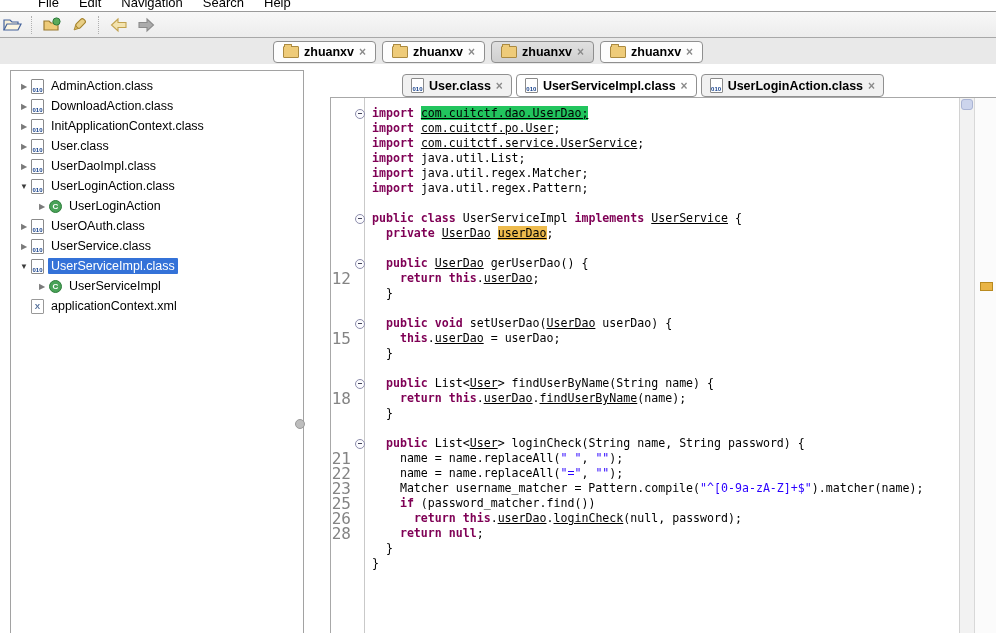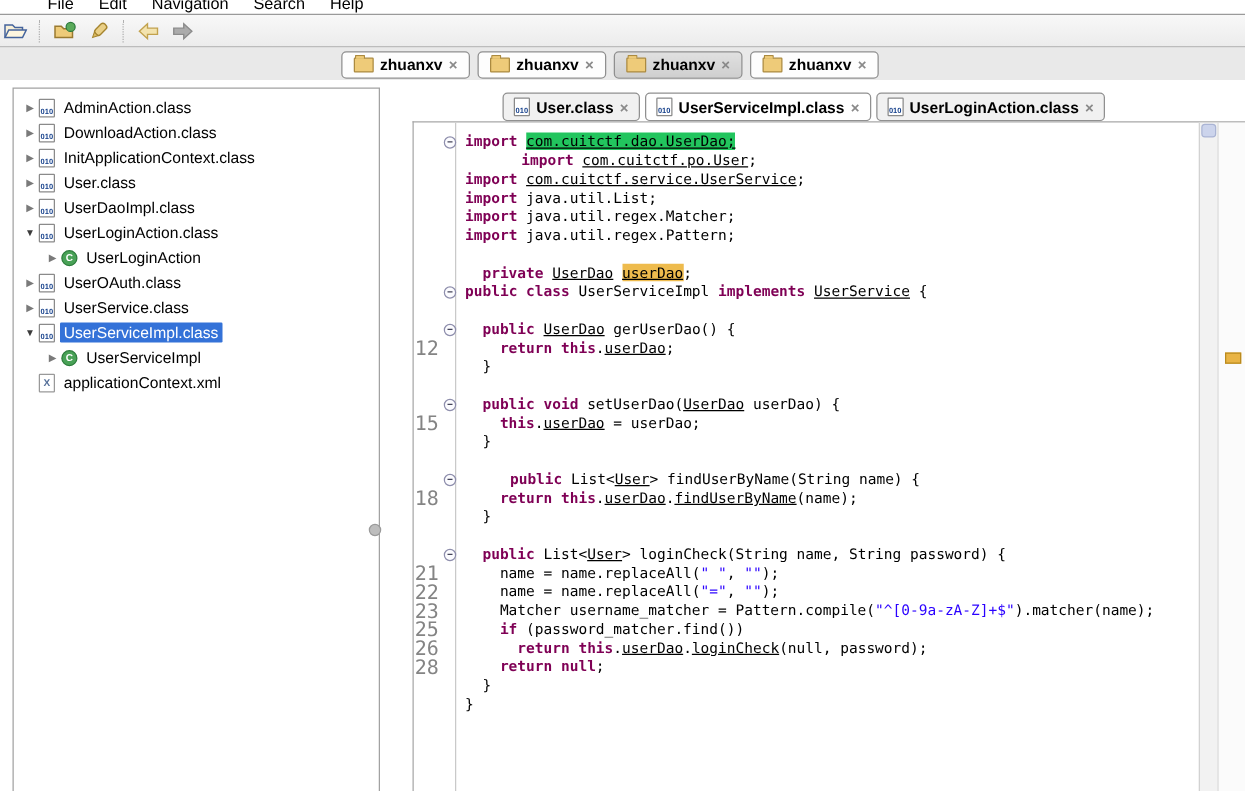--- a/index.html
+++ b/index.html
@@ -241,38 +241,38 @@
           <span class="icon-classfile"></span>
           <span>UserLoginAction.class</span>
           <span class="close-x">×</span>
         </div>
       </div>
 
     <div class="editor">
       <div class="gutter-sep"></div>
       <div class="code-area">
           <div class="code-row"><span class="lnum"></span><span class="foldc"><span class="fold-dot"></span></span><span class="codeln" style="padding-left: calc(0ch + 6px);"><span class="tok-k">import </span><span class="tok-l tok-sel">com.cuitctf.dao.UserDao;</span></span></div>
-          <div class="code-row"><span class="lnum"></span><span class="foldc"></span><span class="codeln" style="padding-left: calc(0ch + 6px); margin-left: 45px;"><span class="tok-k">import </span><span class="tok-l">com.cuitctf.po.User</span><span>;</span></span></div>
+          <div class="code-row"><span class="lnum"></span><span class="foldc"></span><span class="codeln" style="padding-left: calc(0ch + 6px);"><span class="tok-k">import </span><span class="tok-l">com.cuitctf.po.User</span><span>;</span></span></div>
           <div class="code-row"><span class="lnum"></span><span class="foldc"></span><span class="codeln" style="padding-left: calc(0ch + 6px);"><span class="tok-k">import </span><span class="tok-l">com.cuitctf.service.UserService</span><span>;</span></span></div>
           <div class="code-row"><span class="lnum"></span><span class="foldc"></span><span class="codeln" style="padding-left: calc(0ch + 6px);"><span class="tok-k">import </span><span>java.util.List;</span></span></div>
           <div class="code-row"><span class="lnum"></span><span class="foldc"></span><span class="codeln" style="padding-left: calc(0ch + 6px);"><span class="tok-k">import </span><span>java.util.regex.Matcher;</span></span></div>
           <div class="code-row"><span class="lnum"></span><span class="foldc"></span><span class="codeln" style="padding-left: calc(0ch + 6px);"><span class="tok-k">import </span><span>java.util.regex.Pattern;</span></span></div>
           <div class="code-row"><span class="lnum"></span><span class="foldc"></span><span class="codeln" style="padding-left: calc(0ch + 6px);"></span></div>
+          <div class="code-row"><span class="lnum"></span><span class="foldc"><span class="fold-dot"></span></span><span class="codeln" style="padding-left: calc(0ch + 6px);"><span class="tok-k">public class </span><span>UserServiceImpl </span><span class="tok-k">implements </span><span class="tok-l">UserService</span><span> {</span></span></div>
           <div class="code-row"><span class="lnum"></span><span class="foldc"></span><span class="codeln" style="padding-left: calc(2ch + 6px);"><span class="tok-k">private </span><span class="tok-l">UserDao</span><span> </span><span class="tok-l tok-occ">userDao</span><span>;</span></span></div>
-          <div class="code-row"><span class="lnum"></span><span class="foldc"><span class="fold-dot"></span></span><span class="codeln" style="padding-left: calc(0ch + 6px);"><span class="tok-k">public class </span><span>UserServiceImpl </span><span class="tok-k">implements </span><span class="tok-l">UserService</span><span> {</span></span></div>
           <div class="code-row"><span class="lnum"></span><span class="foldc"></span><span class="codeln" style="padding-left: calc(0ch + 6px);"></span></div>
           <div class="code-row"><span class="lnum"></span><span class="foldc"><span class="fold-dot"></span></span><span class="codeln" style="padding-left: calc(2ch + 6px);"><span class="tok-k">public </span><span class="tok-l">UserDao</span><span> gerUserDao() {</span></span></div>
           <div class="code-row"><span class="lnum">12</span><span class="foldc"></span><span class="codeln" style="padding-left: calc(4ch + 6px);"><span class="tok-k">return this</span><span>.</span><span class="tok-l">userDao</span><span>;</span></span></div>
           <div class="code-row"><span class="lnum"></span><span class="foldc"></span><span class="codeln" style="padding-left: calc(2ch + 6px);"><span>}</span></span></div>
           <div class="code-row"><span class="lnum"></span><span class="foldc"></span><span class="codeln" style="padding-left: calc(0ch + 6px);"></span></div>
           <div class="code-row"><span class="lnum"></span><span class="foldc"><span class="fold-dot"></span></span><span class="codeln" style="padding-left: calc(2ch + 6px);"><span class="tok-k">public void </span><span>setUserDao(</span><span class="tok-l">UserDao</span><span> userDao) {</span></span></div>
           <div class="code-row"><span class="lnum">15</span><span class="foldc"></span><span class="codeln" style="padding-left: calc(4ch + 6px);"><span class="tok-k">this</span><span>.</span><span class="tok-l">userDao</span><span> = userDao;</span></span></div>
           <div class="code-row"><span class="lnum"></span><span class="foldc"></span><span class="codeln" style="padding-left: calc(2ch + 6px);"><span>}</span></span></div>
           <div class="code-row"><span class="lnum"></span><span class="foldc"></span><span class="codeln" style="padding-left: calc(0ch + 6px);"></span></div>
-          <div class="code-row"><span class="lnum"></span><span class="foldc"><span class="fold-dot"></span></span><span class="codeln" style="padding-left: calc(2ch + 6px); margin-left: 22px;"><span class="tok-k">public </span><span>List&lt;</span><span class="tok-l">User</span><span>&gt; findUserByName(String name) {</span></span></div>
+          <div class="code-row"><span class="lnum"></span><span class="foldc"><span class="fold-dot"></span></span><span class="codeln" style="padding-left: calc(2ch + 6px);"><span class="tok-k">public </span><span>List&lt;</span><span class="tok-l">User</span><span>&gt; findUserByName(String name) {</span></span></div>
           <div class="code-row"><span class="lnum">18</span><span class="foldc"></span><span class="codeln" style="padding-left: calc(4ch + 6px);"><span class="tok-k">return this</span><span>.</span><span class="tok-l">userDao</span><span>.</span><span class="tok-l">findUserByName</span><span>(name);</span></span></div>
           <div class="code-row"><span class="lnum"></span><span class="foldc"></span><span class="codeln" style="padding-left: calc(2ch + 6px);"><span>}</span></span></div>
           <div class="code-row"><span class="lnum"></span><span class="foldc"></span><span class="codeln" style="padding-left: calc(0ch + 6px);"></span></div>
           <div class="code-row"><span class="lnum"></span><span class="foldc"><span class="fold-dot"></span></span><span class="codeln" style="padding-left: calc(2ch + 6px);"><span class="tok-k">public </span><span>List&lt;</span><span class="tok-l">User</span><span>&gt; loginCheck(String name, String password) {</span></span></div>
           <div class="code-row"><span class="lnum">21</span><span class="foldc"></span><span class="codeln" style="padding-left: calc(4ch + 6px);"><span>name = name.replaceAll(</span><span class="tok-s">" "</span><span>, </span><span class="tok-s">""</span><span>);</span></span></div>
           <div class="code-row"><span class="lnum">22</span><span class="foldc"></span><span class="codeln" style="padding-left: calc(4ch + 6px);"><span>name = name.replaceAll(</span><span class="tok-s">"="</span><span>, </span><span class="tok-s">""</span><span>);</span></span></div>
           <div class="code-row"><span class="lnum">23</span><span class="foldc"></span><span class="codeln" style="padding-left: calc(4ch + 6px);"><span>Matcher username_matcher = Pattern.compile(</span><span class="tok-s">"^[0-9a-zA-Z]+$"</span><span>).matcher(name);</span></span></div>
           <div class="code-row"><span class="lnum">25</span><span class="foldc"></span><span class="codeln" style="padding-left: calc(4ch + 6px);"><span class="tok-k">if</span><span> (password_matcher.find())</span></span></div>
           <div class="code-row"><span class="lnum">26</span><span class="foldc"></span><span class="codeln" style="padding-left: calc(6ch + 6px);"><span class="tok-k">return this</span><span>.</span><span class="tok-l">userDao</span><span>.</span><span class="tok-l">loginCheck</span><span>(null, password);</span></span></div>
           <div class="code-row"><span class="lnum">28</span><span class="foldc"></span><span class="codeln" style="padding-left: calc(4ch + 6px);"><span class="tok-k">return null</span><span>;</span></span></div>

